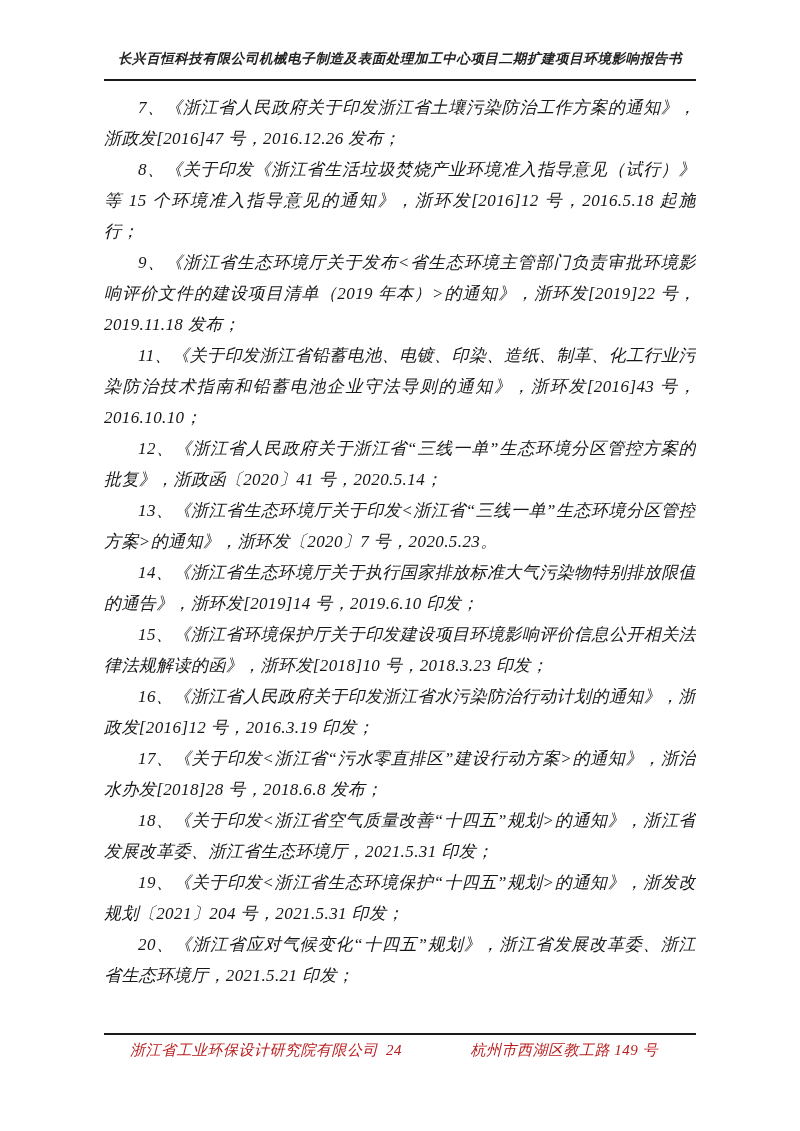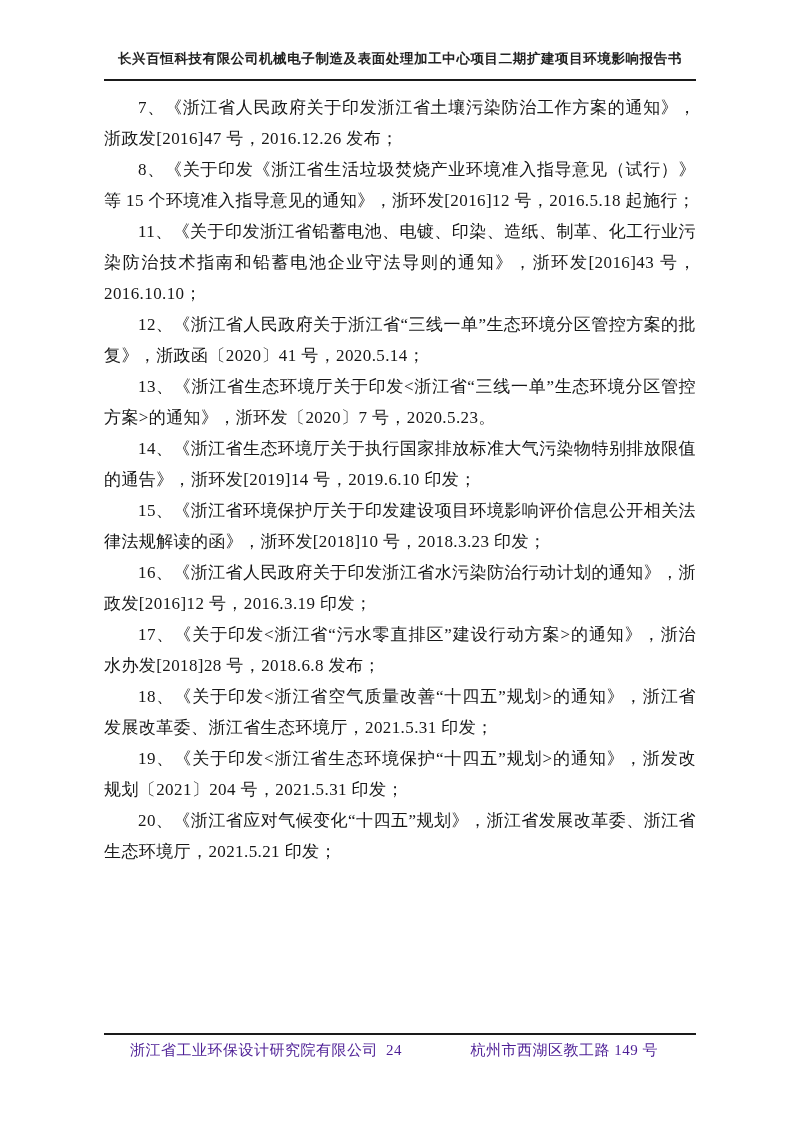--- a/index.html
+++ b/index.html
@@ -8,20 +8,21 @@
     background: #ffffff;
   }
   .page {
     position: relative;
     width: 732px;
     height: 1131px;
     background: #ffffff;
     font-family: "Liberation Serif", "DejaVu Serif", serif;
     color: #1b1b1b;
     overflow: hidden;
+    font-style: italic;
   }
   
   .header {
     position: absolute;
     top: 50px;
     left: 0;
     width: 800px;
     text-align: center;
     font-size: 13.5px;
     font-weight: bold;
@@ -68,21 +69,21 @@
   }
   .footer {
     position: absolute;
     top: 1039px;
     left: 104px;
     width: 592px;
     display: flex;
     align-items: flex-start;
     font-size: 15px;
     line-height: 22px;
-    color: #4c1d95;
+    color: #b91c1c;
     letter-spacing: 0.5px;
   }
   .footer .f-left {
     flex: 1;
     text-align: left;
     padding-left: 26px;
     white-space: nowrap;
   }
   .footer .f-center {
     flex: 0 0 auto;
@@ -100,20 +101,21 @@
 
 <div class="page">
 
   <div class="header">长兴百恒科技有限公司机械电子制造及表面处理加工中心项目二期扩建项目环境影响报告书</div>
 
   <div class="header-rule"></div>
 
   <div class="body-text">
     <p>7、《浙江省人民政府关于印发浙江省土壤污染防治工作方案的通知》，浙政发[2016]47 号，2016.12.26 发布；</p>
     <p>8、《关于印发《浙江省生活垃圾焚烧产业环境准入指导意见（试行）》等 15 个环境准入指导意见的通知》，浙环发[2016]12 号，2016.5.18 起施行；</p>
+    <p>9、《浙江省生态环境厅关于发布&lt;省生态环境主管部门负责审批环境影响评价文件的建设项目清单（2019 年本）&gt;的通知》，浙环发[2019]22 号，2019.11.18 发布；</p>
     <p>11、《关于印发浙江省铅蓄电池、电镀、印染、造纸、制革、化工行业污染防治技术指南和铅蓄电池企业守法导则的通知》，浙环发[2016]43 号，2016.10.10；</p>
     <p>12、《浙江省人民政府关于浙江省“三线一单”生态环境分区管控方案的批复》，浙政函〔2020〕41 号，2020.5.14；</p>
     <p>13、《浙江省生态环境厅关于印发&lt;浙江省“三线一单”生态环境分区管控方案&gt;的通知》，浙环发〔2020〕7 号，2020.5.23。</p>
     <p>14、《浙江省生态环境厅关于执行国家排放标准大气污染物特别排放限值的通告》，浙环发[2019]14 号，2019.6.10 印发；</p>
     <p>15、《浙江省环境保护厅关于印发建设项目环境影响评价信息公开相关法律法规解读的函》，浙环发[2018]10 号，2018.3.23 印发；</p>
     <p>16、《浙江省人民政府关于印发浙江省水污染防治行动计划的通知》，浙政发[2016]12 号，2016.3.19 印发；</p>
     <p>17、《关于印发&lt;浙江省“污水零直排区”建设行动方案&gt;的通知》，浙治水办发[2018]28 号，2018.6.8 发布；</p>
     <p>18、《关于印发&lt;浙江省空气质量改善“十四五”规划&gt;的通知》，浙江省发展改革委、浙江省生态环境厅，2021.5.31 印发；</p>
     <p>19、《关于印发&lt;浙江省生态环境保护“十四五”规划&gt;的通知》，浙发改规划〔2021〕204 号，2021.5.31 印发；</p>
     <p>20、《浙江省应对气候变化“十四五”规划》，浙江省发展改革委、浙江省生态环境厅，2021.5.21 印发；</p>

